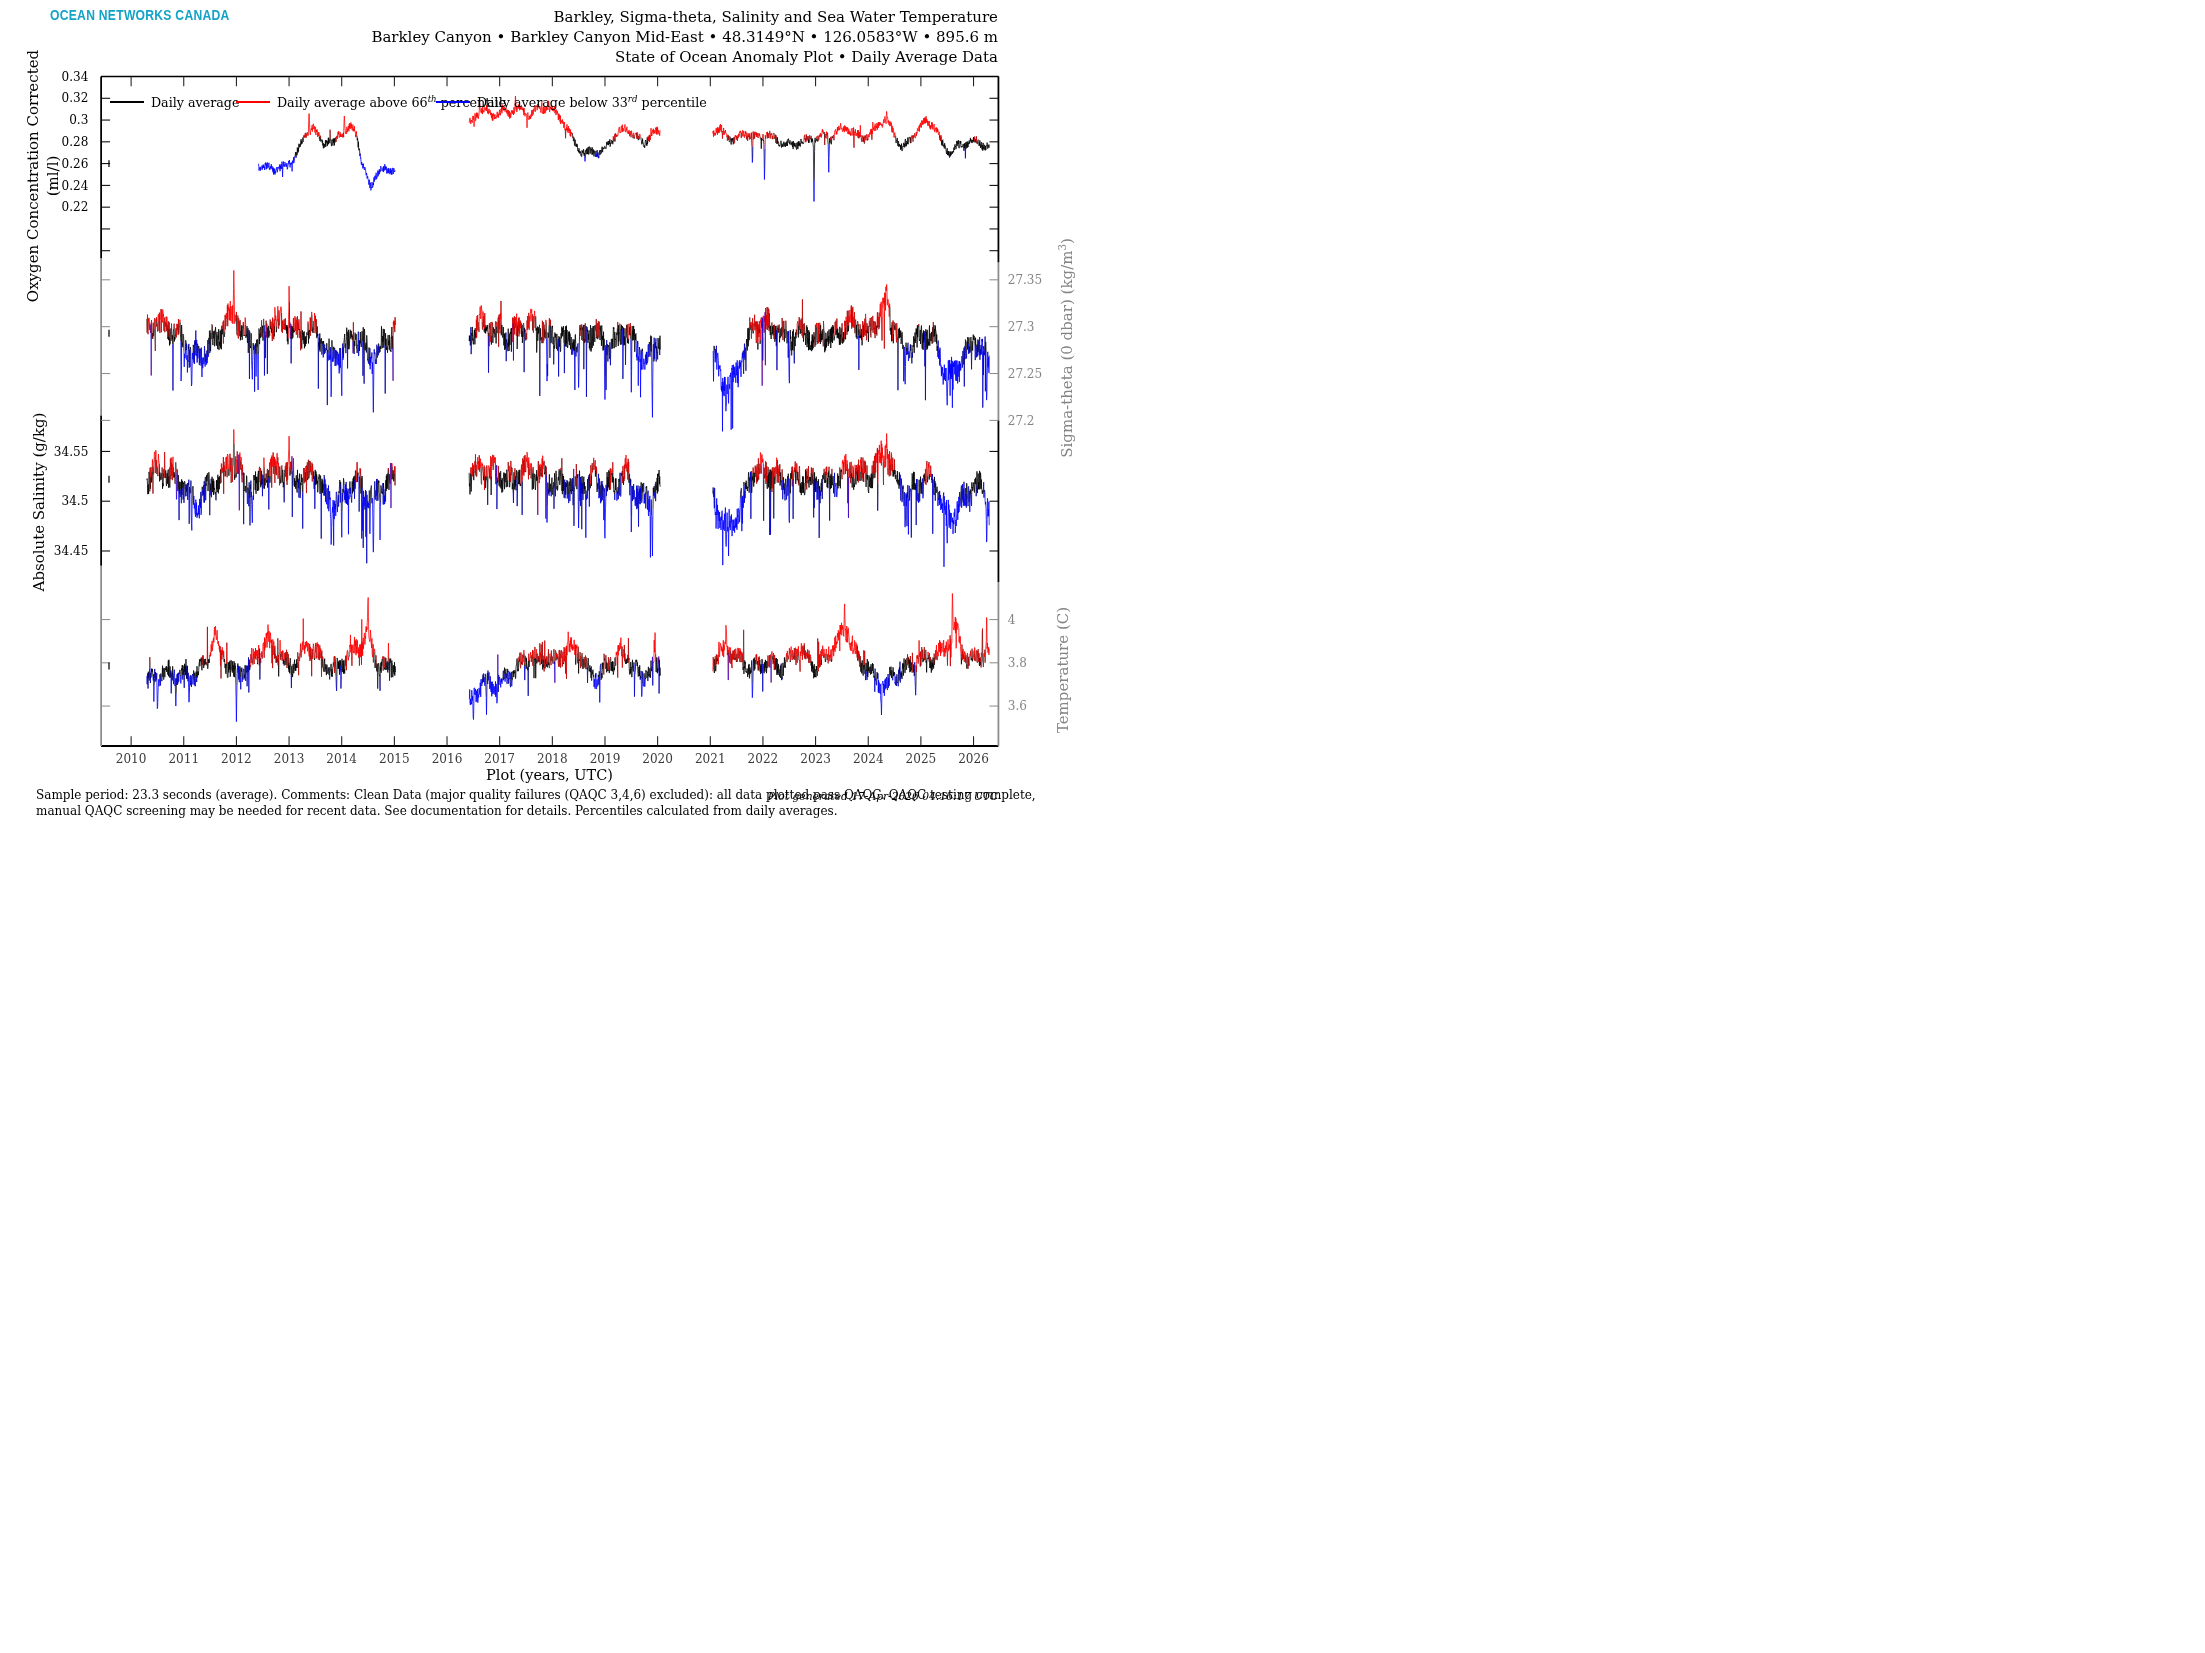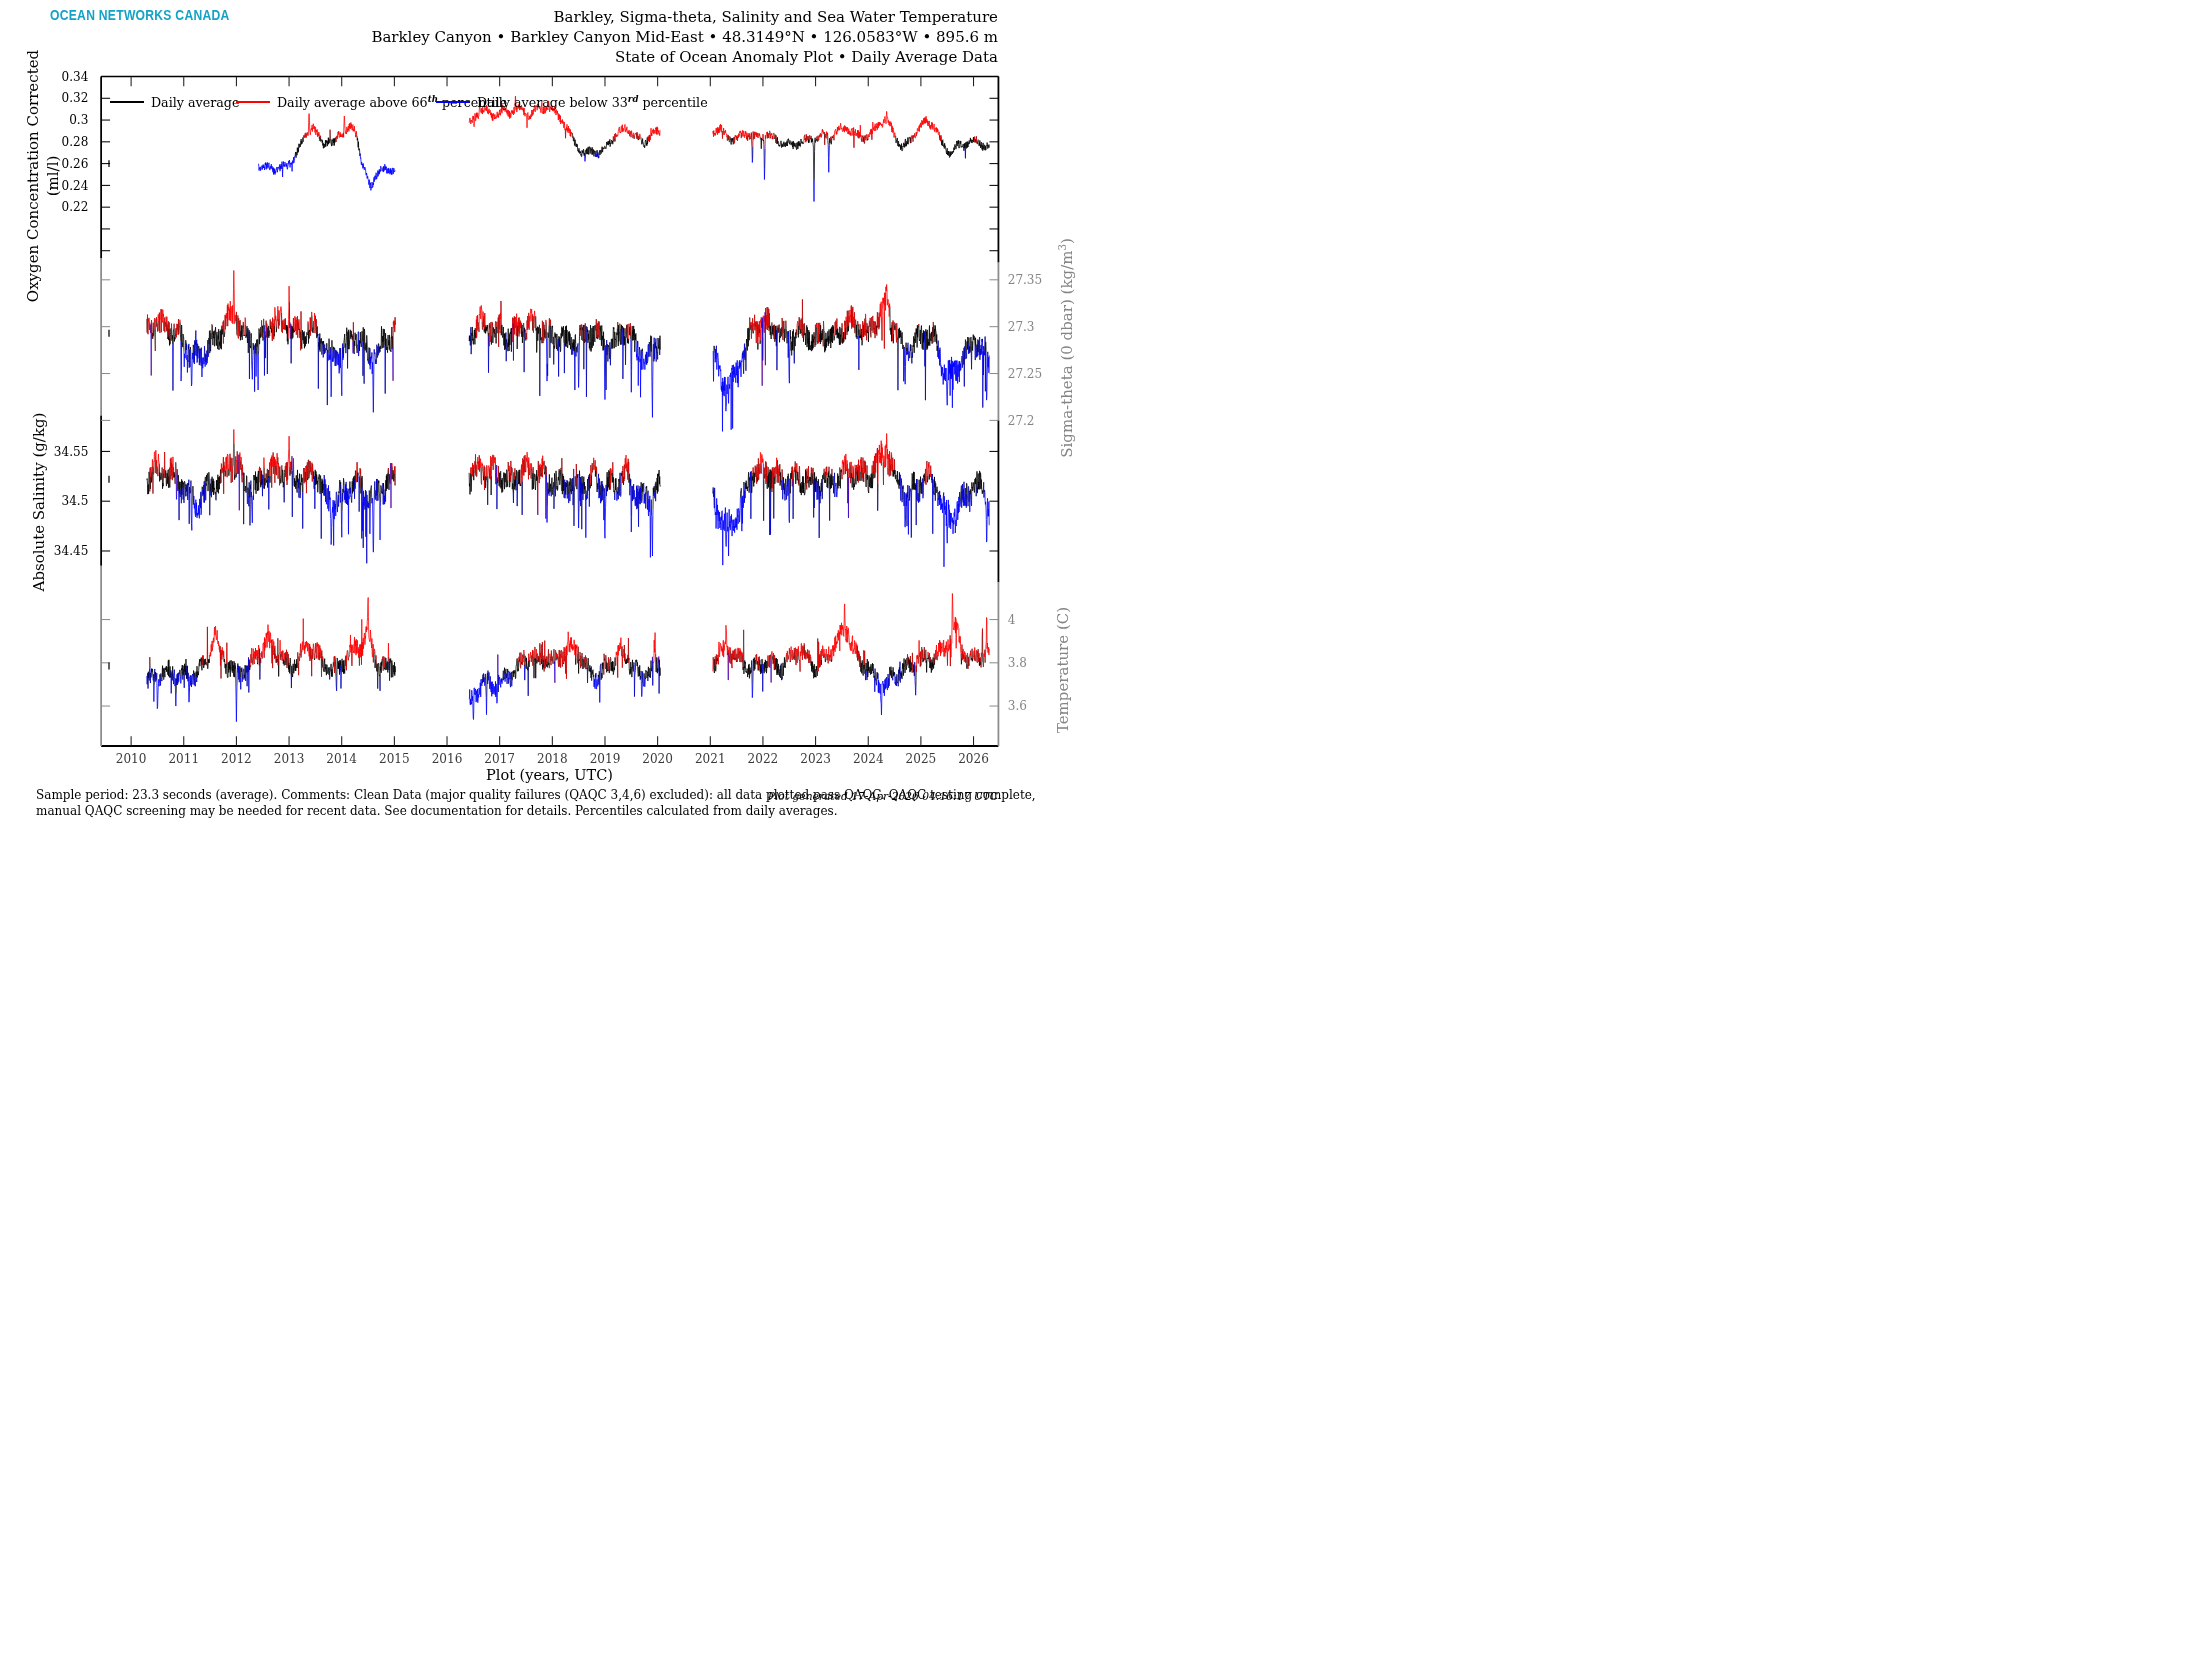--- a/index.html
+++ b/index.html
@@ -5,21 +5,21 @@
   html,body{margin:0;padding:0;background:#ffffff;}
   .page{position:relative;width:1103px;height:827px;background:#ffffff;overflow:hidden;
         font-family:"DejaVu Serif","Liberation Serif",serif;color:#000;}
   #chart{position:absolute;left:0;top:0;}
   .logo{position:absolute;left:50px;top:8.3px;font-family:"Liberation Sans","DejaVu Sans",sans-serif;
         font-weight:700;font-size:13.8px;letter-spacing:0.3px;color:#14a3c6;
         transform:scaleX(0.88);transform-origin:left center;white-space:nowrap;}
   .title-block{position:absolute;right:105px;top:8.3px;text-align:right;font-size:15px;line-height:1.32;white-space:nowrap;}
   .legend-item{position:absolute;top:94px;display:flex;align-items:center;font-size:12.7px;white-space:nowrap;}
   .leg-line{display:inline-block;width:34px;height:2.1px;margin-right:6.9px;background:#000;}
-  .legend-item sup{font-style:italic;font-size:0.68em;font-weight:bold;}
+  .legend-item sup{font-style:italic;font-size:0.68em;}
   .ylab{position:absolute;transform:translate(-50%,-50%) rotate(-90deg);white-space:nowrap;
         font-size:15px;text-align:center;line-height:1.35;}
   .ylab.gray{color:#858585;}
   .ylab sup{font-size:0.68em;}
   .xlab{position:absolute;left:101px;width:897px;text-align:center;top:767px;font-size:14.5px;}
   .footer-left{position:absolute;left:36px;top:788px;font-size:12px;line-height:1.3;}
   .footer-right{position:absolute;right:105px;top:790px;font-size:10.7px;font-style:italic;white-space:nowrap;}
 </style>
 </head>
 <body>

